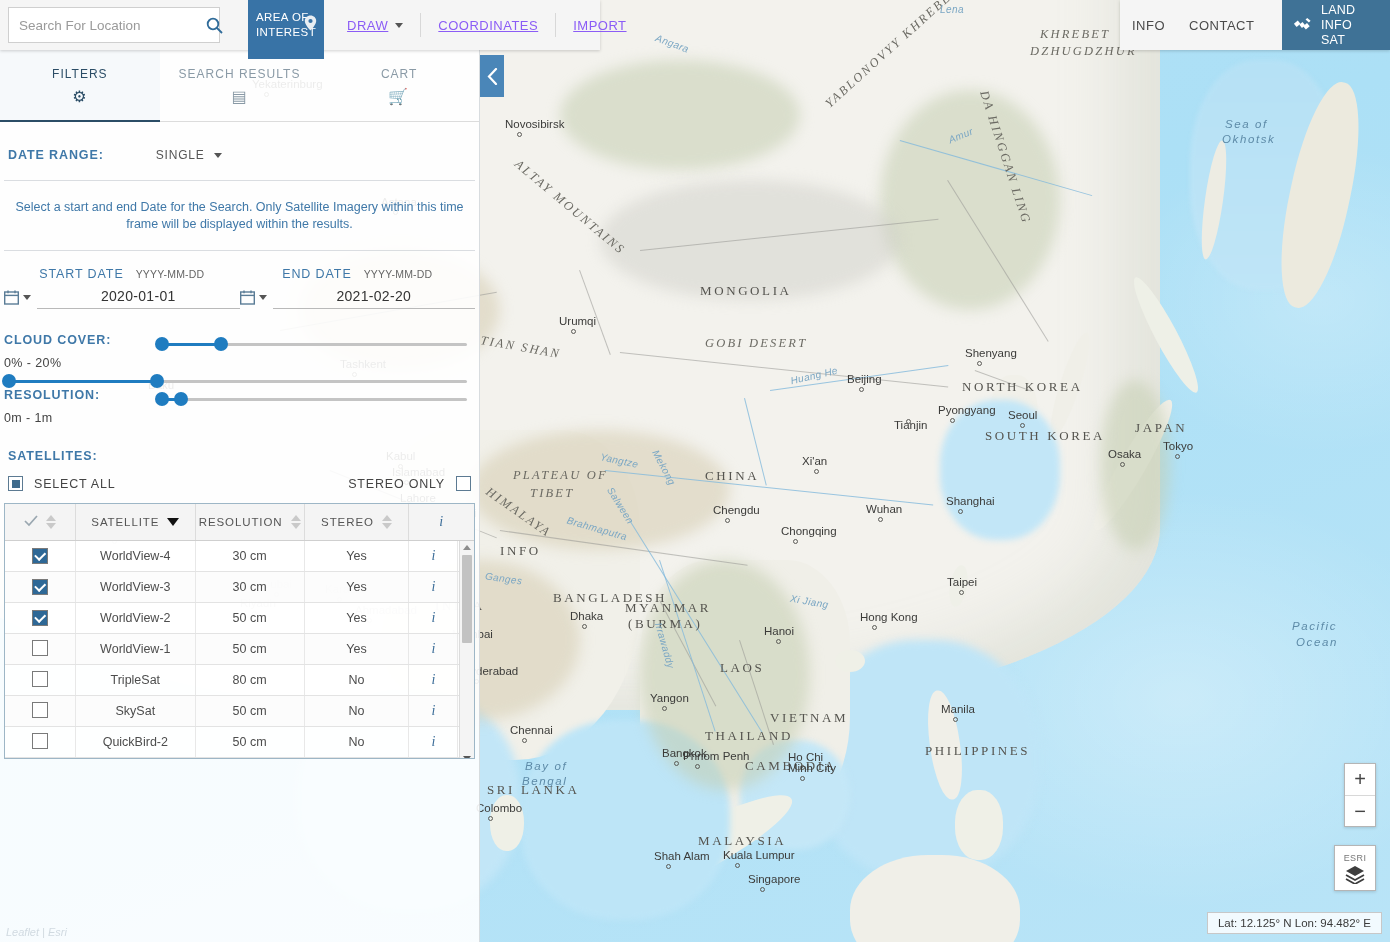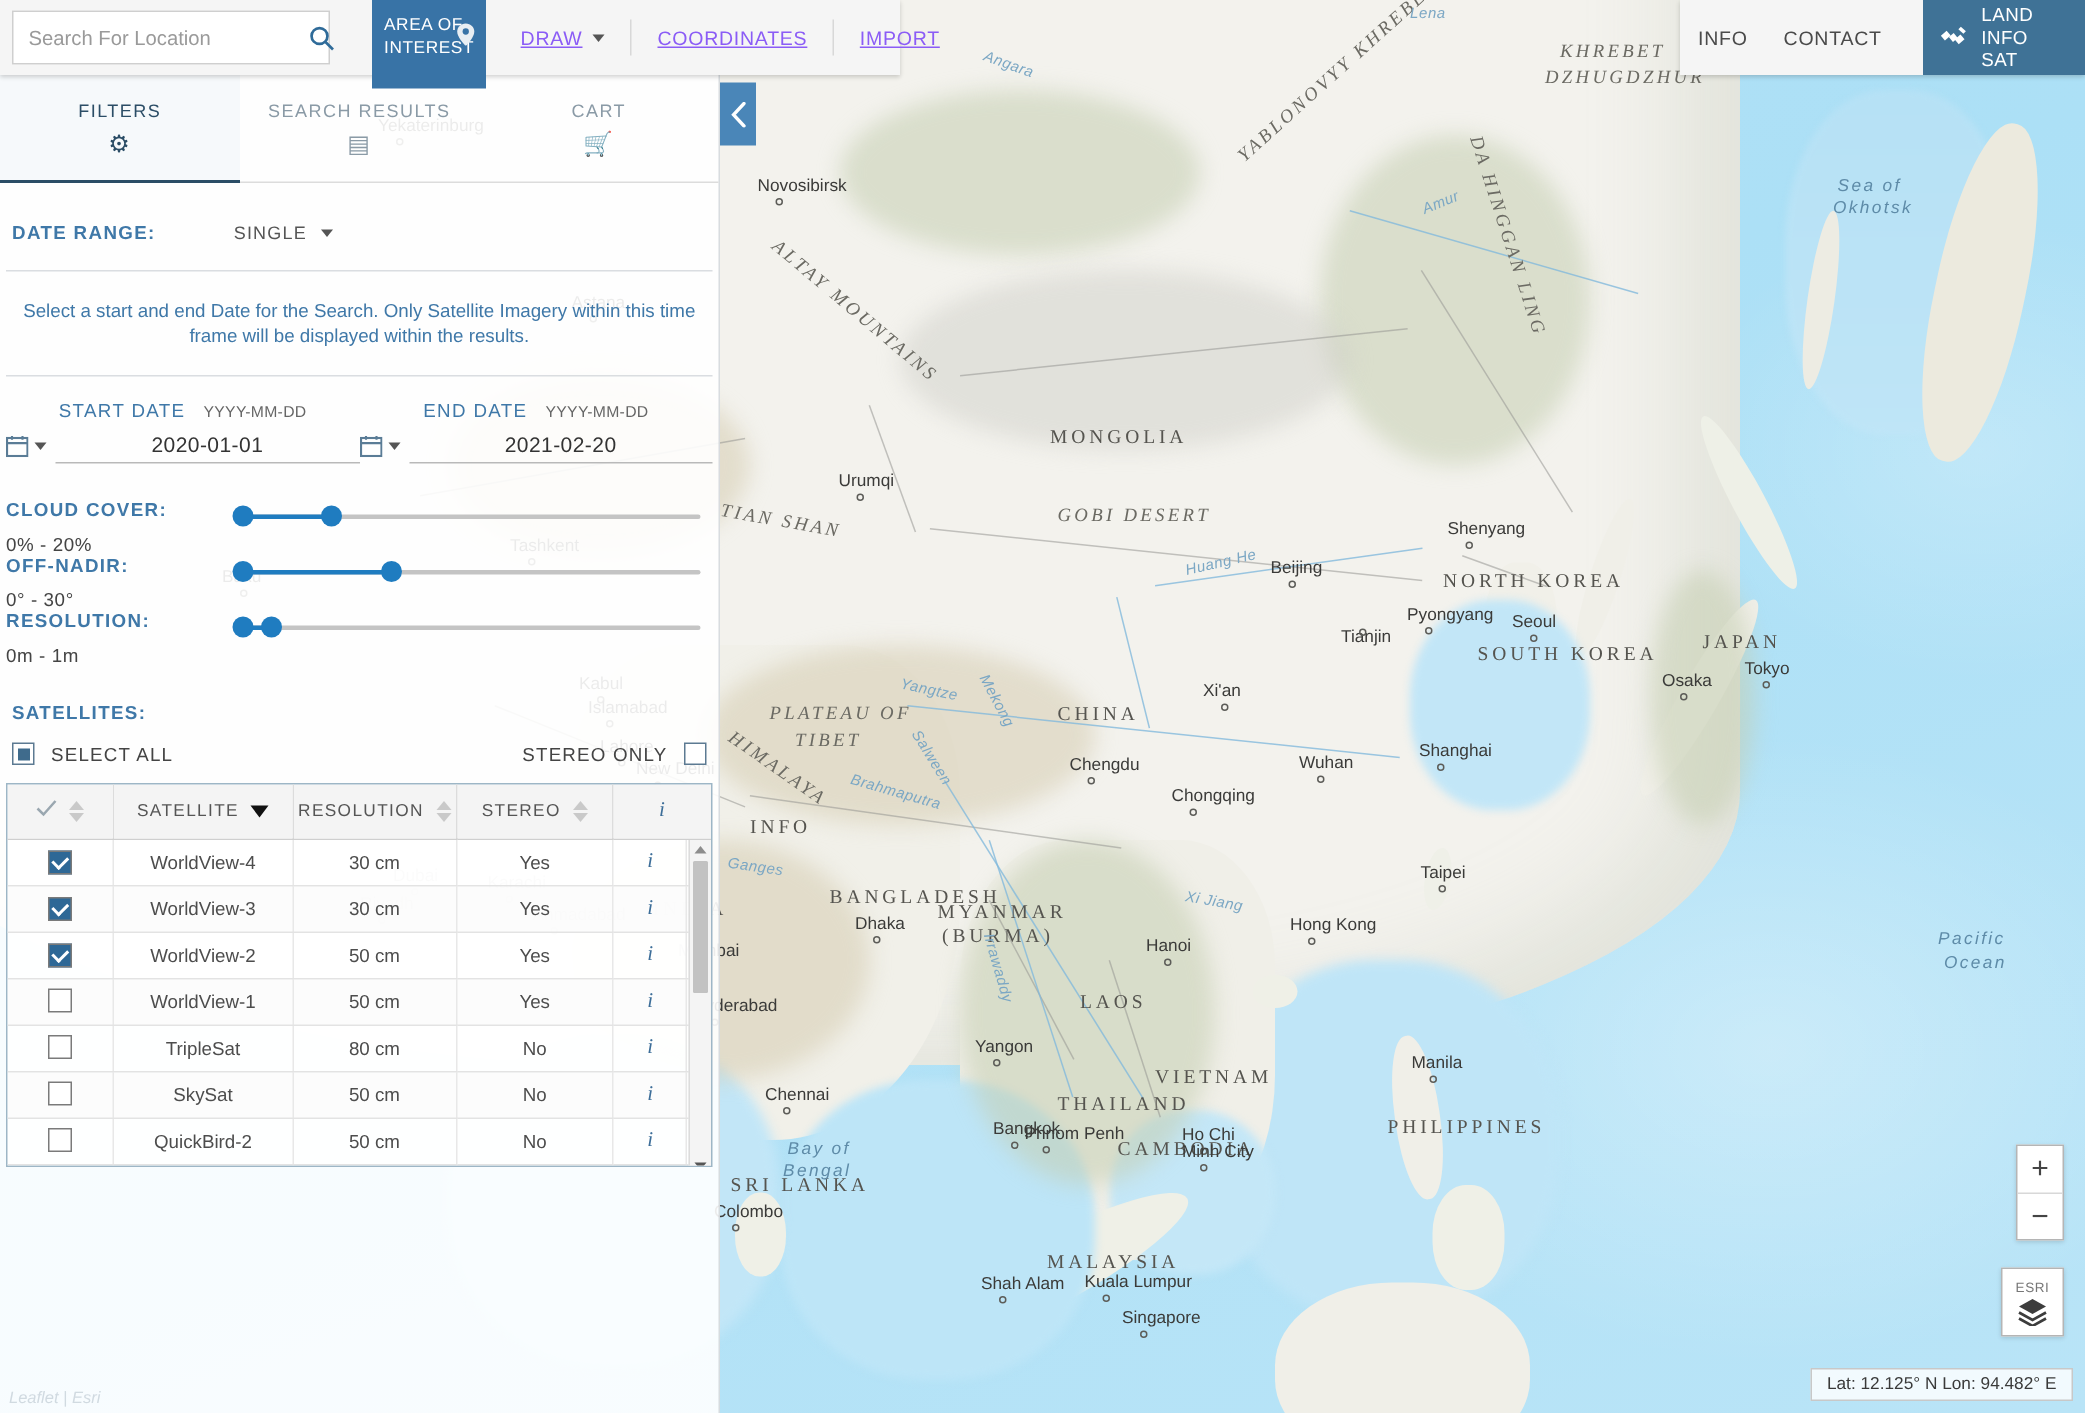--- a/index.html
+++ b/index.html
@@ -754,24 +754,20 @@
               <div class="v">0%  -  20%</div>
             </div>
             <div class="track">
               <div class="bar"></div>
               <div class="fill" style="left: 1%; width: 19%;"></div>
               <div class="knob" style="left: 1%;"></div>
               <div class="knob" style="left: 20%;"></div>
             </div>
           </div>
           <div class="slider-row">
-            <div class="slider-labels">
-              <div class="lbl-blue">OFF-NADIR:</div>
-              <div class="v">0°  -  30°</div>
-            </div>
             <div class="track">
               <div class="bar"></div>
               <div class="fill" style="left: 1%; width: 32%;"></div>
               <div class="knob" style="left: 1%;"></div>
               <div class="knob" style="left: 33%;"></div>
             </div>
           </div>
           <div class="slider-row">
             <div class="slider-labels">
               <div class="lbl-blue">RESOLUTION:</div>

